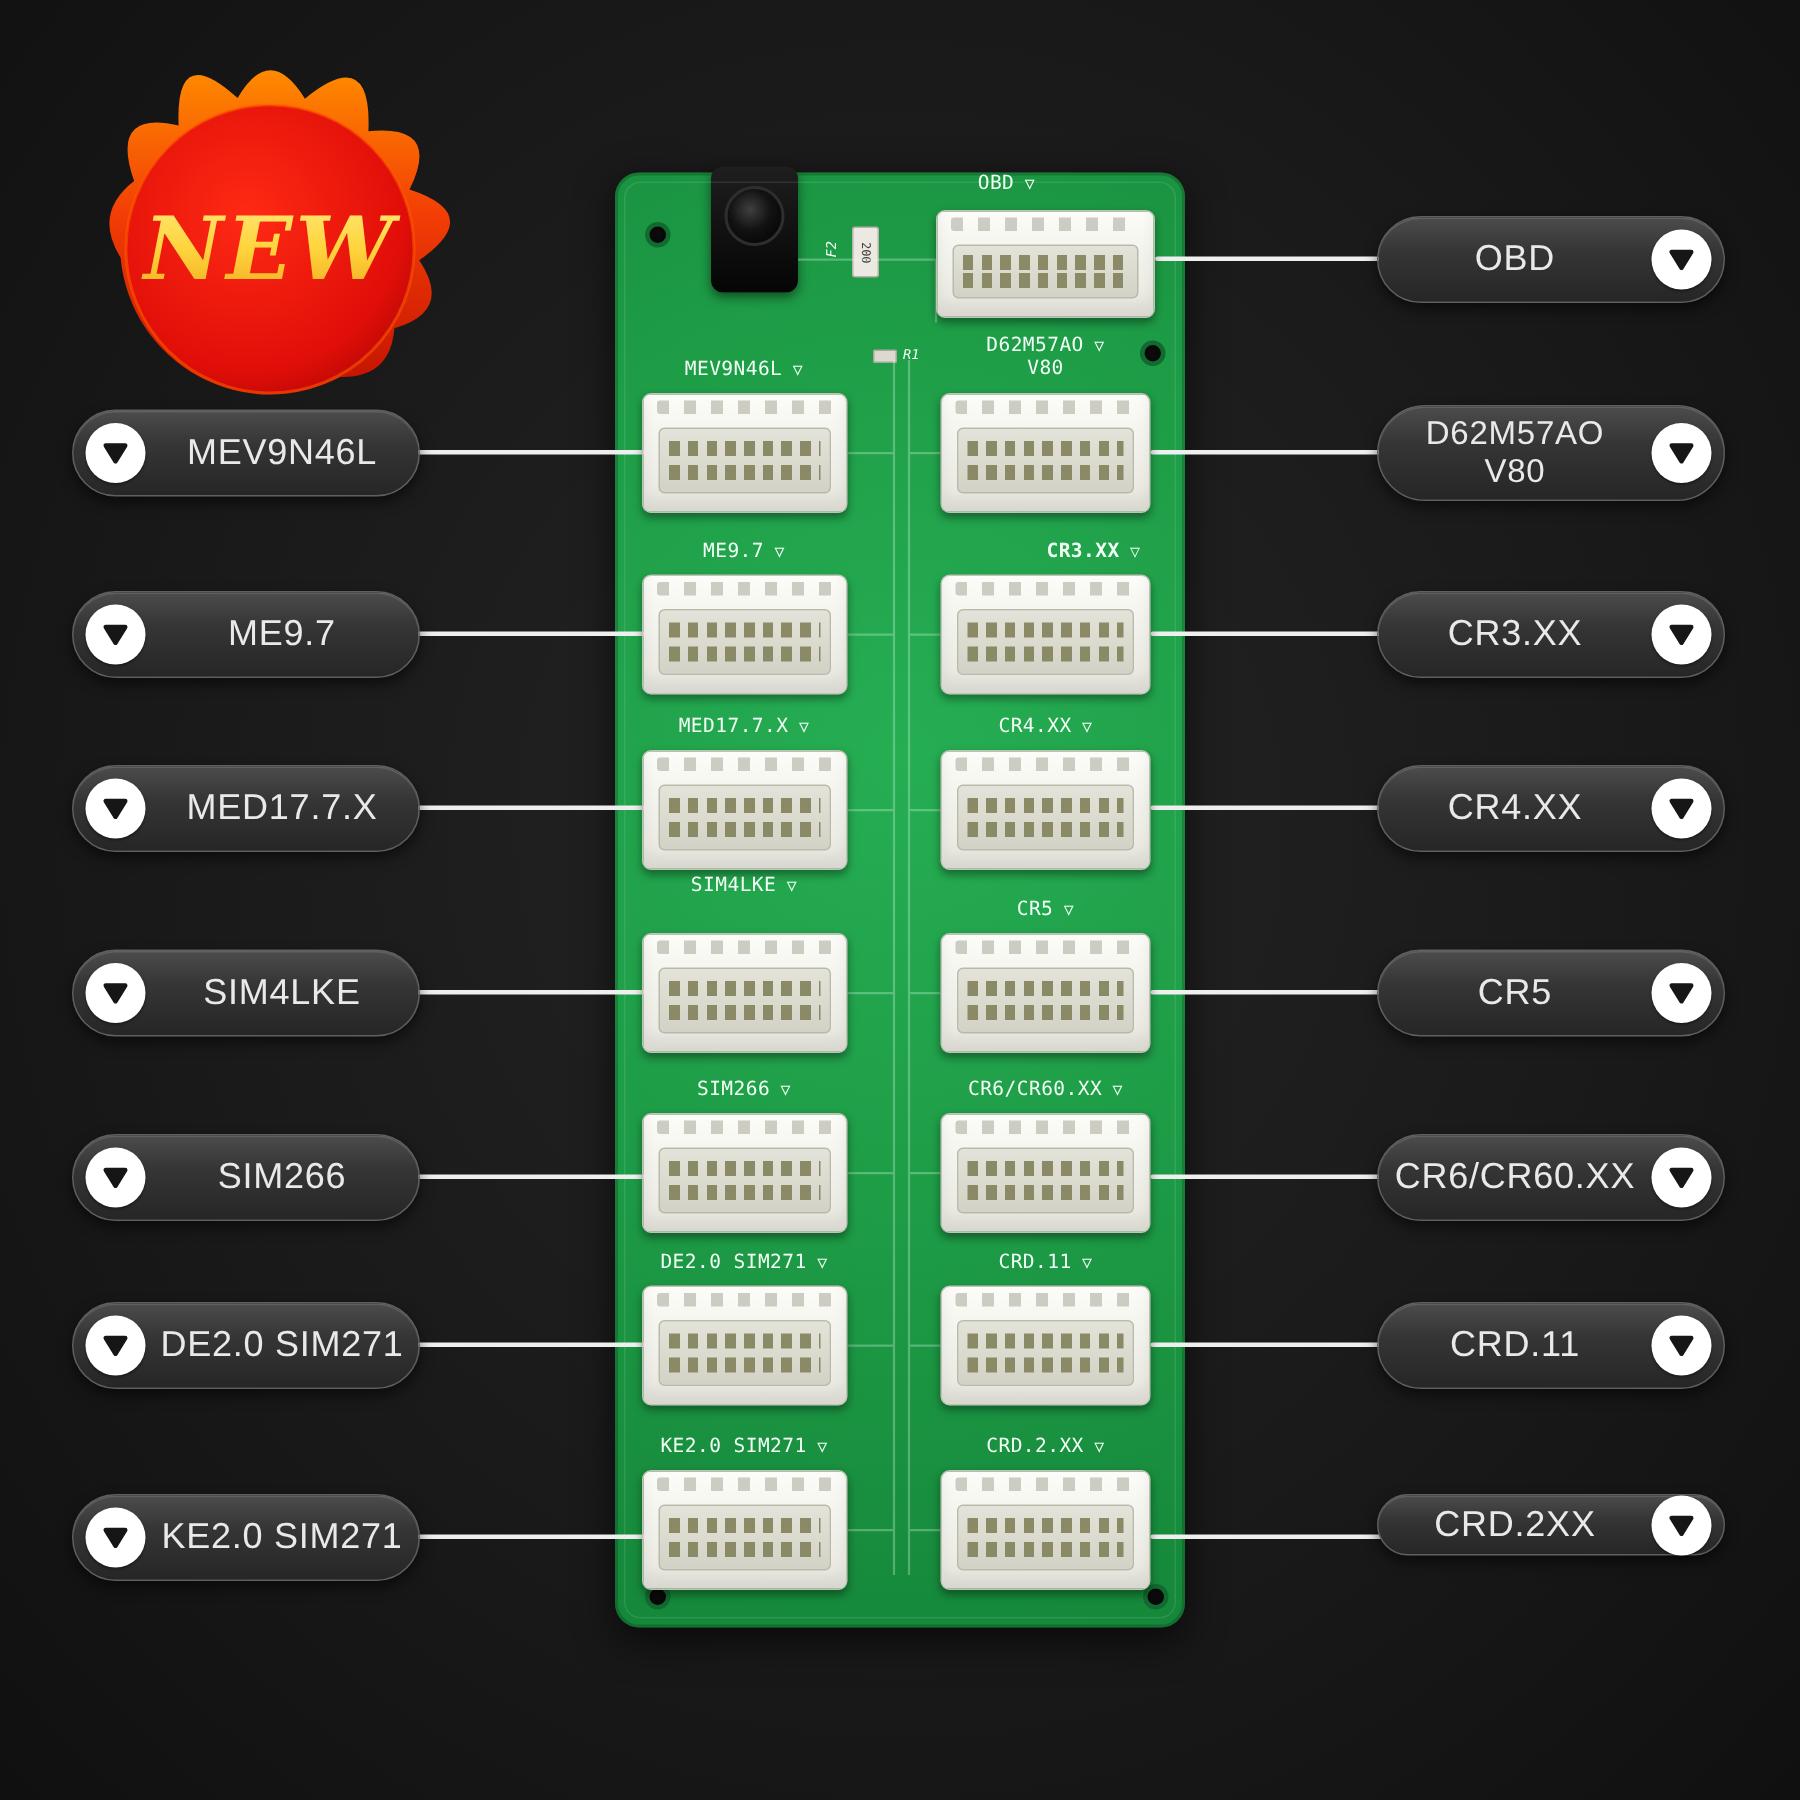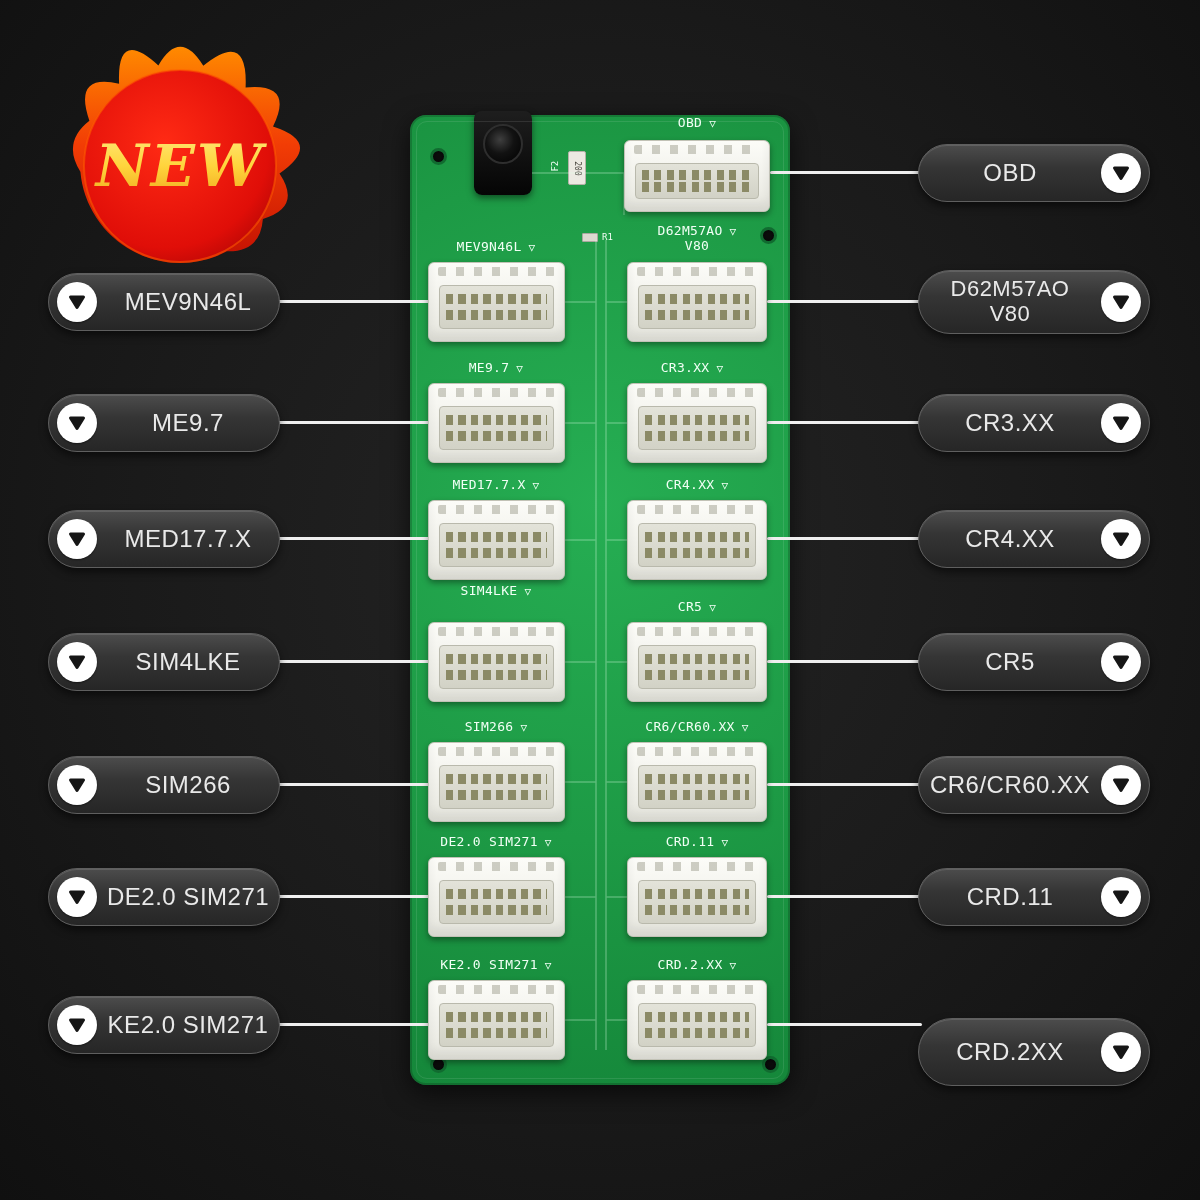--- a/index.html
+++ b/index.html
@@ -27,21 +27,21 @@
            border-radius:2px; display:flex; align-items:center; justify-content:center; }
   .fuse-text { transform:rotate(90deg); font-size:8px; color:#44413a;
            font-family:"DejaVu Sans Mono", monospace; }
   .smd { position:absolute; width:16px; height:9px; background:#dcd9cf; border:1px solid #a9a89e;
            border-radius:1px; }
 
   
   .silk { position:absolute; color:#f1fff5; font-family:"DejaVu Sans Mono", monospace;
            font-size:13px; text-align:center; letter-spacing:.3px; white-space:nowrap; line-height:1.15; }
   .silk-marker { margin-left:7px; font-size:11px; }
-  .silk.tiny { font-size:9px; letter-spacing:0; }
+  .silk.tiny { font-size:9px; letter-spacing:0;font-style:italic; }
   .silk.rot { transform:rotate(-90deg); }
 
   
   .connector { position:absolute; background:linear-gradient(180deg,#fcfcf8,#e7e7df);
            border:1px solid #c2c2b6; border-radius:6px;
            box-shadow:0 3px 6px rgba(0,0,0,.38), inset 0 -8px 10px rgba(0,0,0,.07); }
   .conn-slots { position:absolute; top:4px; left:9px; right:9px; height:9px; border-radius:2px; opacity:.75;
            background:repeating-linear-gradient(90deg,#bdbdb1 0px,#bdbdb1 8px,transparent 8px,transparent 18px); }
   .conn-pins { position:absolute; left:10px; right:10px; top:22px; bottom:12px;
            background:linear-gradient(180deg,#e3e3d9,#d2d2c6); border:1px solid #b9b9ac; border-radius:4px;
@@ -230,33 +230,33 @@
         <div class="pin-row"></div>
       </div>
     </div>
     <div class="connector" style="left: 624px; top: 140px; width: 146px; height: 72px;">
       <div class="conn-slots"></div>
       <div class="conn-pins">
         <div class="pin-row"></div>
         <div class="pin-row"></div>
       </div>
     </div>
-    <div class="silk" style="left: 617px; top: 116px; width: 160px;"><span>OBD</span><span class="silk-marker">▽</span></div>
+    <div class="silk" style="left: 591px; top: 116px; width: 160px;"><span>OBD</span><span class="silk-marker">▽</span></div>
     <div class="silk" style="left: 416px; top: 240px; width: 160px;"><span>MEV9N46L</span><span class="silk-marker">▽</span></div>
     <div class="silk" style="left: 416px; top: 361px; width: 160px;"><span>ME9.7</span><span class="silk-marker">▽</span></div>
     <div class="silk" style="left: 416px; top: 478px; width: 160px;"><span>MED17.7.X</span><span class="silk-marker">▽</span></div>
     <div class="silk" style="left: 416px; top: 584px; width: 160px;"><span>SIM4LKE</span><span class="silk-marker">▽</span></div>
     <div class="silk" style="left: 416px; top: 720px; width: 160px;"><span>SIM266</span><span class="silk-marker">▽</span></div>
     <div class="silk" style="left: 416px; top: 835px; width: 160px;"><span>DE2.0 SIM271</span><span class="silk-marker">▽</span></div>
     <div class="silk" style="left: 416px; top: 958px; width: 160px;"><span>KE2.0 SIM271</span><span class="silk-marker">▽</span></div>
     <div class="silk" style="left: 617px; top: 224px; width: 160px;">
       <div><span>D62M57AO</span><span class="silk-marker">▽</span></div>
       <div>V80</div>
     </div>
-    <div class="silk" style="left: 612px; top: 361px; width: 160px;"><span>CR3.XX</span><span class="silk-marker">▽</span></div>
+    <div class="silk" style="left: 649px; top: 361px; width: 160px; font-weight: bold;"><span>CR3.XX</span><span class="silk-marker">▽</span></div>
     <div class="silk" style="left: 617px; top: 478px; width: 160px;"><span>CR4.XX</span><span class="silk-marker">▽</span></div>
     <div class="silk" style="left: 617px; top: 600px; width: 160px;"><span>CR5</span><span class="silk-marker">▽</span></div>
     <div class="silk" style="left: 617px; top: 720px; width: 160px;"><span>CR6/CR60.XX</span><span class="silk-marker">▽</span></div>
     <div class="silk" style="left: 617px; top: 835px; width: 160px;"><span>CRD.11</span><span class="silk-marker">▽</span></div>
     <div class="silk" style="left: 617px; top: 958px; width: 160px;"><span>CRD.2.XX</span><span class="silk-marker">▽</span></div>
     <div class="pill left" style="left: 48px; top: 273px; height: 58px;">
       <span class="pill-icon">
         <svg width="18" height="16" viewBox="0 0 18 16">
           <path d="M2.5 3h13L9 13.5z" fill="#161616" stroke="#161616" stroke-width="3" stroke-linejoin="round"></path>
         </svg>
@@ -360,21 +360,21 @@
       </span>
     </div>
     <div class="pill right" style="left: 918px; top: 868px; height: 58px;">
       <span class="pill-label">CRD.11</span>
       <span class="pill-icon">
         <svg width="18" height="16" viewBox="0 0 18 16">
           <path d="M2.5 3h13L9 13.5z" fill="#161616" stroke="#161616" stroke-width="3" stroke-linejoin="round"></path>
         </svg>
       </span>
     </div>
-    <div class="pill right" style="left: 918px; top: 996px; height: 68px; margin-top: 22px;">
+    <div class="pill right" style="left: 918px; top: 996px; height: 41px;">
       <span class="pill-label">CRD.2XX</span>
       <span class="pill-icon">
         <svg width="18" height="16" viewBox="0 0 18 16">
           <path d="M2.5 3h13L9 13.5z" fill="#161616" stroke="#161616" stroke-width="3" stroke-linejoin="round"></path>
         </svg>
       </span>
     </div>
   </div>
 
 </body></html>

